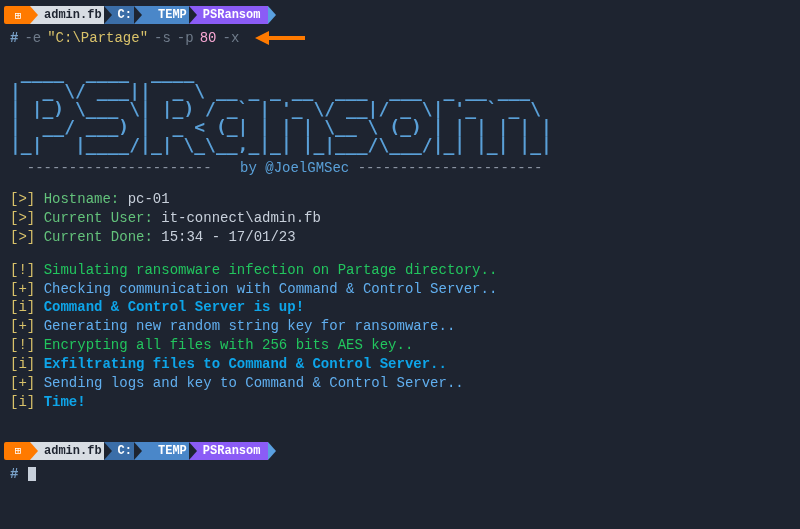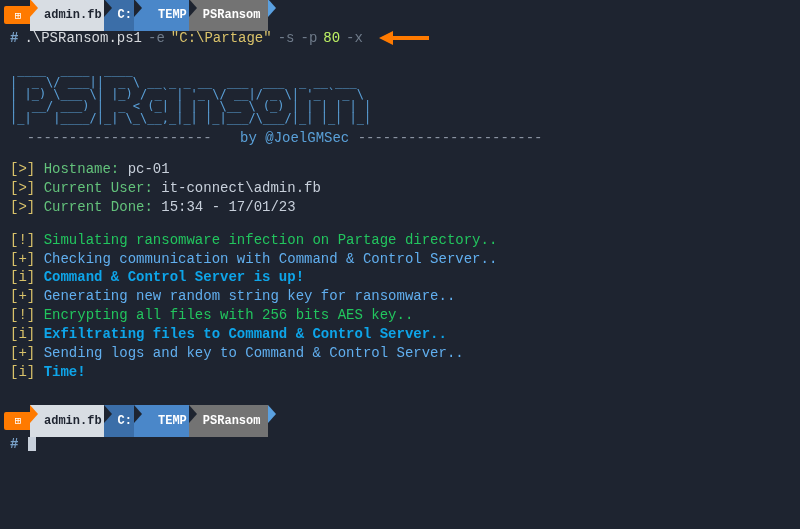--- a/index.html
+++ b/index.html
@@ -27,21 +27,21 @@
       position: relative;
       display: flex;
       align-items: center;
       justify-content: center;
     }
     .flag-wh { color:#fff; font-size:11px;}
     .chev-seg {
       position: relative;
       display: inline-flex;
       align-items: center;
-      height: 32px;
+      height: 18px;
       padding: 0 8px 0 14px;
       margin-left: -6px;
       font-weight: bold;
       font-size: 12px;
     }
     .chev-seg::before {
       content:'';
       position:absolute;
       left:0; top:0;
       border-top:9px solid transparent;
@@ -54,54 +54,55 @@
       right:-8px; top:0;
       border-top:9px solid transparent;
       border-bottom:9px solid transparent;
     }
     .seg-white { background:#d8dde3; color:#1e2430;}
     .seg-white::after{ border-left:8px solid #d8dde3;}
     .seg-blue1 { background:#3b6ea8; color:#fff;}
     .seg-blue1::after{ border-left:8px solid #3b6ea8;}
     .seg-blue2 { background:#4a87c9; color:#fff;padding-left:24px;}
     .seg-blue2::after{ border-left:8px solid #4a87c9;}
-    .seg-blue3 { background:#737373; color:#fff;}
+    .seg-blue3 { background:#8b5cf6; color:#fff;}
     .seg-blue3::after{ border-left:8px solid #5aa0e0;}
     .seg-first{ margin-left:-2px;}
     .seg-first::before{ border-left-color: #ff7a00;}
 
     .cmd-line {
       display:flex;
       align-items:center;
       gap:6px;
       padding:2px 6px;
       flex-wrap:nowrap;
       white-space:pre;
     }
     .prompt-hash{ color:#7aa2c9; font-weight:bold;}
     .cmd-script{ color:#d6d9dd;}
     .cmd-flag{ color:#6f7b8a;}
     .cmd-str{ color:#d9c26a;}
     .cmd-ip{ color:#6aa1c9;}
-    .cmd-num{ color:#bef264;}
+    .cmd-num{ color:#f9a8d4;}
 
     .arrow {
       display:inline-block; margin-left:10px; vertical-align:middle;
       position:relative; width:50px; height:14px;
     }
     .arrow .shaft{ position:absolute; left:12px; top:5px; width:38px; height:4px; background:#ff7a00;}
     .arrow .head{ position:absolute; left:0; top:0; border-top:7px solid transparent; border-bottom:7px solid transparent; border-right:14px solid #ff7a00;}
 
     .ascii-block{
       margin:16px 6px 2px 6px;
       color:#5aa0d8;
       white-space:pre;
       line-height:1.0;
-      font-size:12px;
+      font-size:18px;
       letter-spacing:0px;
+      font-weight:bold;
     }
     .byline{
       color:#8a93a1;
       white-space:pre;
       margin:6px 6px 14px 6px;
     }
     .byline .blue{ color:#5aa0d8;margin-left:20px;}
 
     .out-line{ padding:0 6px; white-space:pre; line-height:1.35;}
     .br-g{ color:#63c27b; }   
@@ -124,21 +125,20 @@
       <span class="flag-wh">⊞</span>
     </div>
   <div class="chev-seg seg-white seg-first">admin.fb</div>
   <div class="chev-seg seg-blue1">C:</div>
   <div class="chev-seg seg-blue2">TEMP</div>
   <div class="chev-seg seg-blue3">PSRansom</div>
 </div>
 
 <div class="cmd-line">
   <span class="prompt-hash">#</span>
-  <span class="cmd-script">.\PSRansom.ps1</span>
   <span class="cmd-flag">-e</span>
   <span class="cmd-str">"C:\Partage"</span>
   <span class="cmd-flag">-s</span>
   <span class="cmd-flag">-p</span>
   <span class="cmd-num">80</span>
   <span class="cmd-flag">-x</span>
   <span class="arrow"><span class="head"></span><span class="shaft"></span></span>
 </div>
 
 <pre class="ascii-block"> ____  ____  ____

